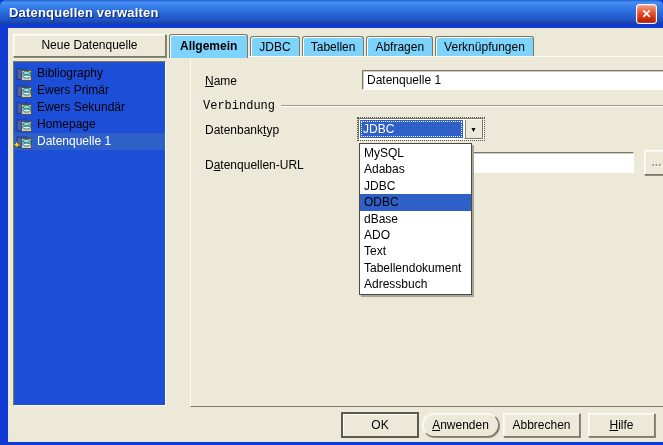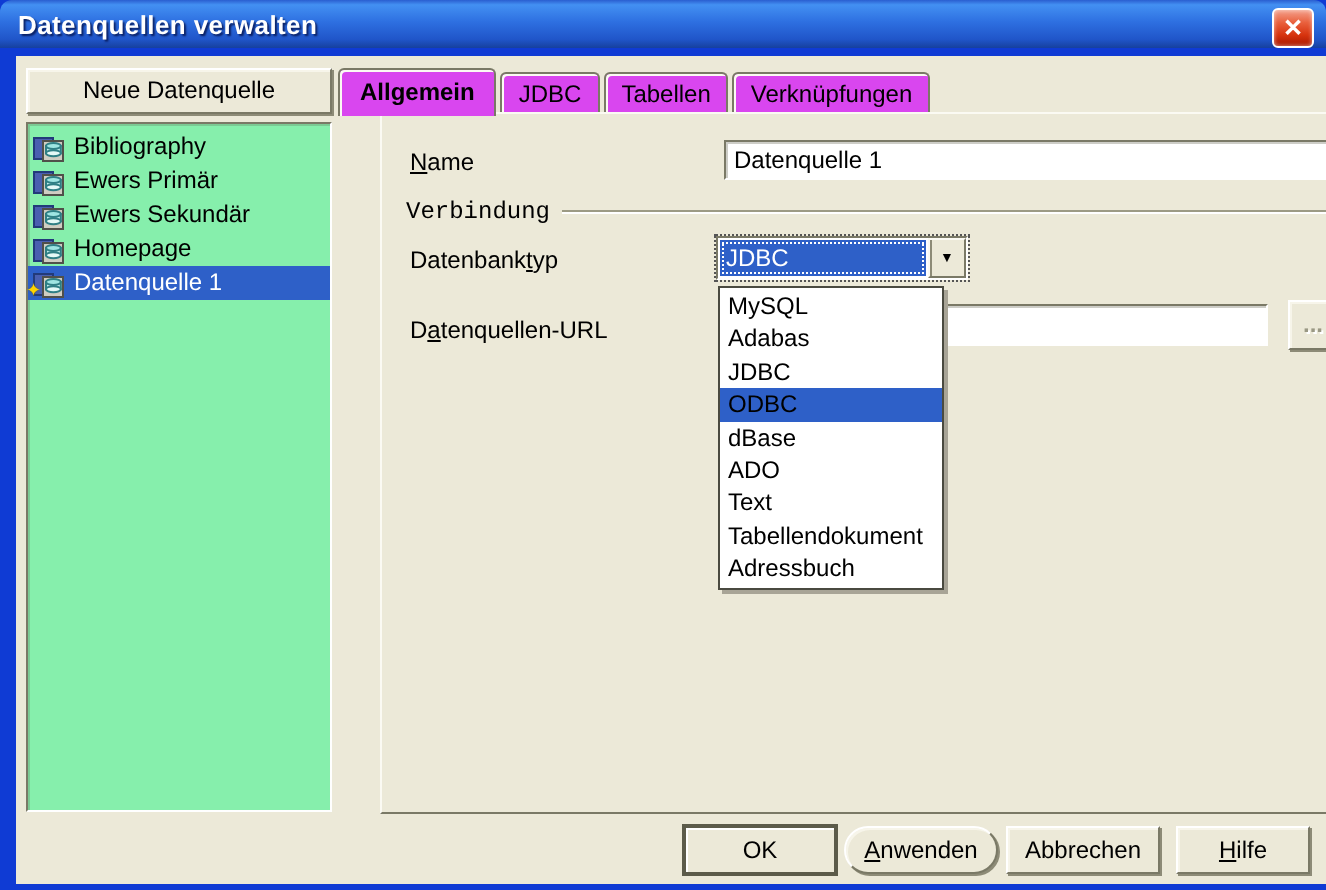--- a/index.html
+++ b/index.html
@@ -43,21 +43,21 @@
     border-color:#fff #7a7966 #7a7966 #fff;
     box-shadow:1px 1px 0 #8d8b77, inset 1px 1px 0 #f7f5ea;
     text-align:center; cursor:default;
   }
   .new-btn {
     position:absolute; left:5px; top:6px; width:153px; height:23px;
     line-height:21px;
   }
   .listbox {
     position:absolute; left:5px; top:33px; width:153px; height:345px;
-    background:#86efac;
+    background:#1d4ed8;
     border:1px solid;
     border-color:#7a7966 #fff #fff #7a7966;
     box-shadow:inset 1px 1px 0 rgba(90,90,70,.25);
     padding-top:3px;
   }
   .lrow {
     height:17px; line-height:17px; display:flex; align-items:center;
     padding-left:2px; white-space:nowrap; cursor:default;
   }
   .lrow .db-ic { position:relative; width:17px; height:16px; flex:0 0 17px; margin-right:4px; }
@@ -67,21 +67,21 @@
     text-shadow:0 0 1px #7d6a00;
   }
 
   
   .tabs {
     position:absolute; left:161px; top:5px; height:24px;
     display:flex; align-items:flex-end;
   }
   .tab {
     height:21px; line-height:20px; padding:0 8px;
-    background:#d946ef;
+    background:#7dd3fc;
     border:1px solid #7a7966; border-bottom:none;
     border-radius:3px 3px 0 0;
     box-shadow:inset 1px 1px 0 #fbfaf3;
     margin-right:2px; position:relative; cursor:default; white-space:nowrap;
   }
   .tab.active {
     height:24px; line-height:23px; font-weight:bold; z-index:3;
     margin-bottom:-1px; padding:0 10px;
   }
 
@@ -234,20 +234,21 @@
           <span class="star">✦</span>
         </span>
         <span>Datenquelle 1</span>
       </div>
     </div>
 
     <div class="tabs">
       <div class="tab active">Allgemein</div>
       <div class="tab">JDBC</div>
       <div class="tab">Tabellen</div>
+      <div class="tab">Abfragen</div>
       <div class="tab">Verknüpfungen</div>
     </div>
 
     <div class="tabpage">
 
       <label class="flabel" style="left:14px; top:17px;"><span></span><span class="mn">N</span><span>ame</span></label>
       <input class="tfield" style="left: 171px; top: 13px; width: 309px; height: 20px;" value="Datenquelle 1">
 
       <div class="section">
         <span class="section-label">Verbindung</span>

